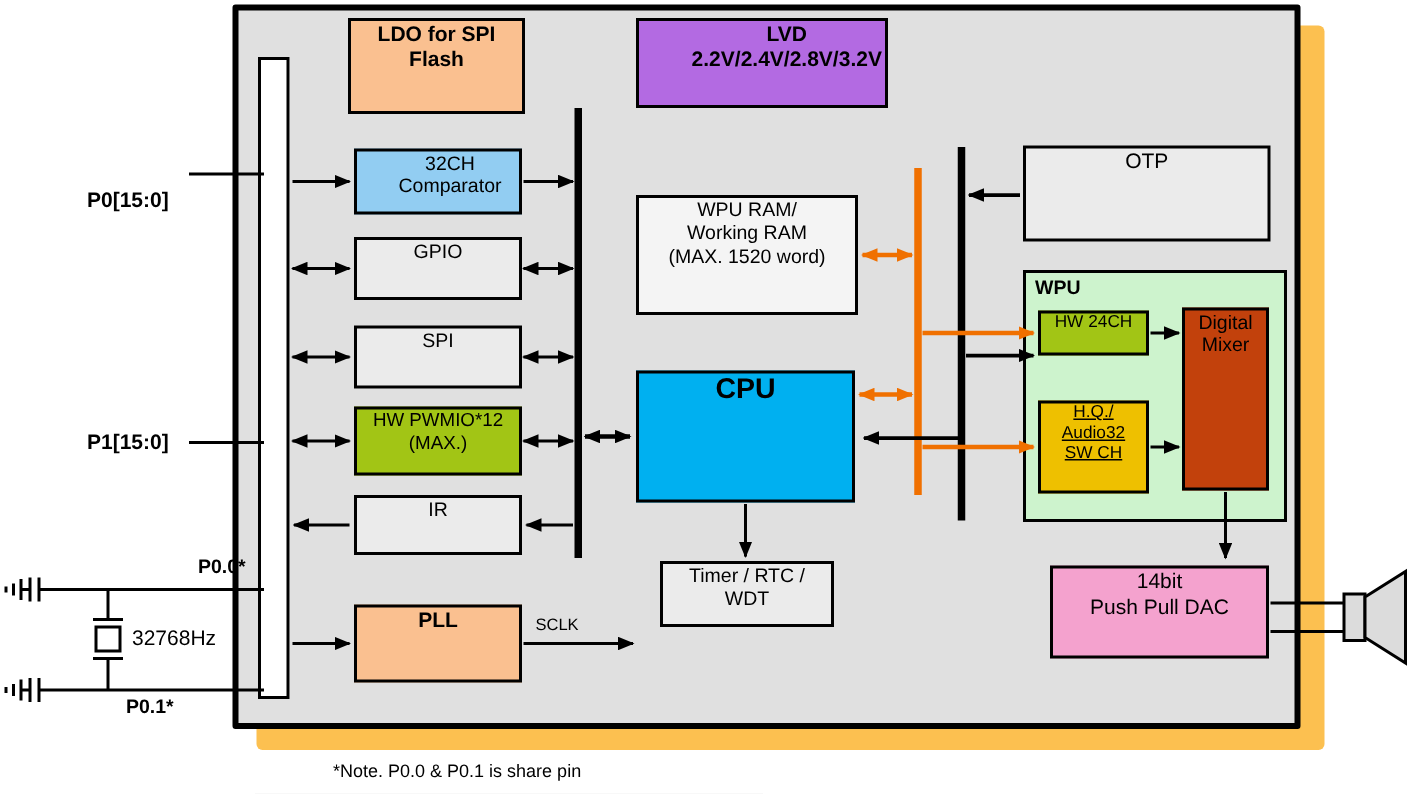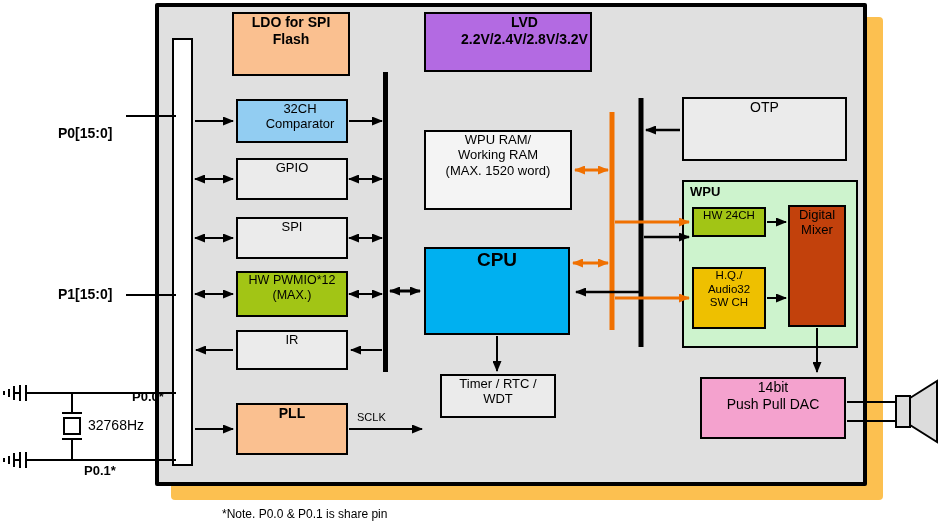--- a/index.html
+++ b/index.html
@@ -71,37 +71,37 @@
   </div>
 
   <div class="box" style="left:682px;top:97px;width:165px;height:64px;background:#ebebeb;font-size:14px;">
     <span>OTP</span>
   </div>
   <div class="box" style="left:682px;top:180px;width:176px;height:168px;background:#cdf3cd;"></div>
   <div class="lbl bold" style="left:690px;top:184px;font-size:13px;">WPU</div>
   <div class="box" style="left:692px;top:207px;width:74px;height:30px;background:#a2c515;font-size:11.5px;">
     <span>HW 24CH</span>
   </div>
-  <div class="box" style="left:692px;top:267px;width:74px;height:62px;background:#eec000;font-size:11.5px;">
+  <div class="box" style="left:692px;top:267px;width:74px;height:62px;background:#eec000;font-size:11.5px;text-decoration:underline;">
     <span>H.Q./</span>
     <span>Audio32</span>
     <span>SW CH</span>
   </div>
   <div class="box" style="left:788px;top:205px;width:58px;height:122px;background:#c2410c;font-size:13px;">
     <span>Digital</span>
     <span>Mixer</span>
   </div>
   <div class="box" style="left:700px;top:377px;width:146px;height:62px;background:#f4a2ce;font-size:14px;">
     <span>14bit</span>
     <span>Push Pull DAC</span>
   </div>
 
   <div class="lbl bold" style="left:58px;top:125px;font-size:14px;">P0[15:0]</div>
   <div class="lbl bold" style="left:58px;top:286px;font-size:14px;">P1[15:0]</div>
-  <div class="lbl bold" style="left:84px;top:389px;font-size:13px;padding-left:48px;">P0.0*</div>
+  <div class="lbl bold" style="left:84px;top:370px;font-size:13px;padding-left:48px;">P0.0*</div>
   <div class="lbl bold" style="left:84px;top:463px;font-size:13px;">P0.1*</div>
   <div class="lbl" style="left:88px;top:417px;font-size:14px;">32768Hz</div>
   <div class="lbl" style="left:357px;top:411px;font-size:11px;">SCLK</div>
   <div class="lbl" style="left:222px;top:507px;font-size:12px;">*Note. P0.0 &amp; P0.1 is share pin</div>
 
   <svg class="wires" width="944" height="529" viewBox="0 0 944 529">
     <defs>
       <marker id="mb" viewBox="0 0 11 9" refX="10" refY="4.5" markerWidth="11" markerHeight="9" markerUnits="userSpaceOnUse" orient="auto-start-reverse">
         <path d="M0 0 L11 4.5 L0 9 Z" fill="#000"></path>
       </marker>

